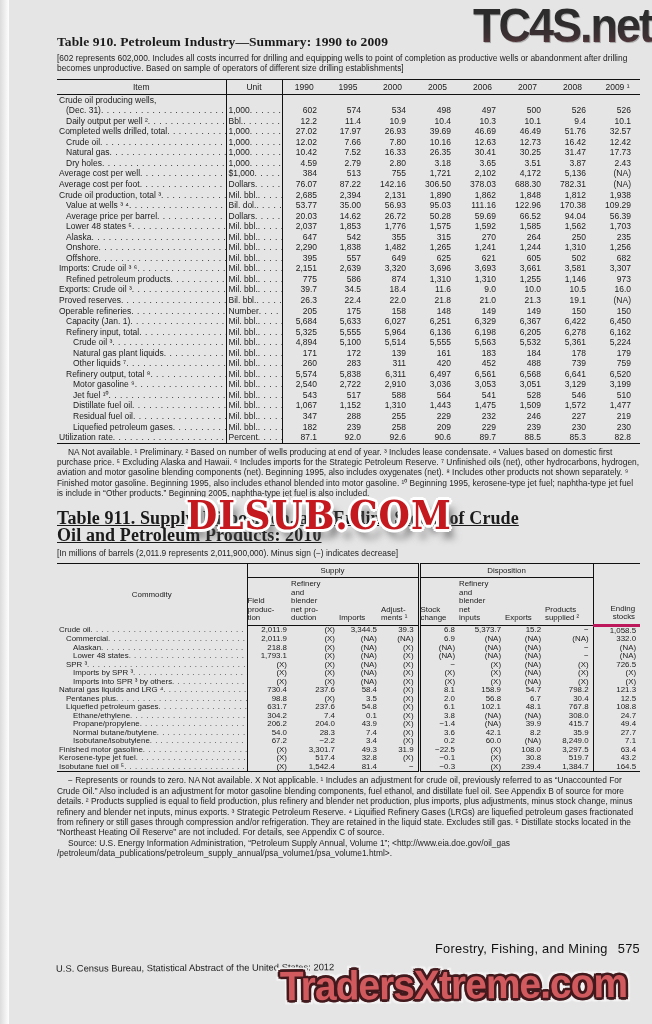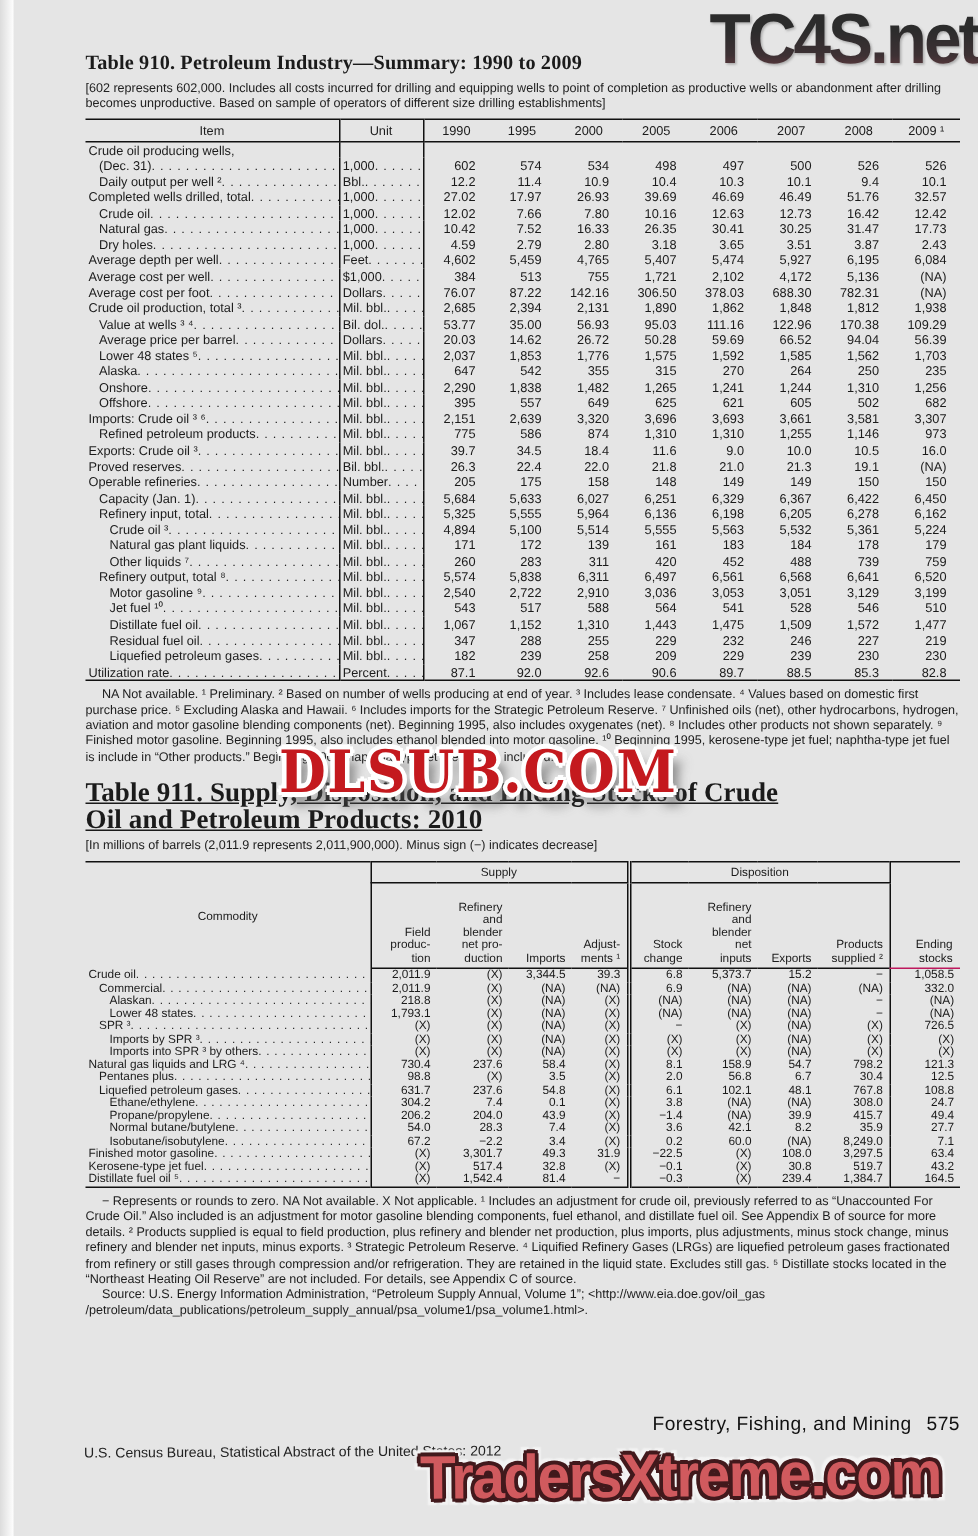--- a/index.html
+++ b/index.html
@@ -35,24 +35,24 @@
 
   
   .fn{font-size:8.4px;line-height:10.4px;margin:3px 0 0 0;text-align:left;color:#1d1d1d;text-indent:11px;}
   .src{font-size:8.4px;line-height:10.4px;margin:0;text-indent:11px;color:#1d1d1d;}
 
   
   #t911{margin-top:5px;border-top:1.1px solid #111;border-bottom:1.1px solid #111;font-size:7.9px;}
   #t911 thead th{font-size:7.9px;}
   #t911 th.commodity{border-right:1px solid #111;text-align:center;vertical-align:middle;}
   #t911 th.group{border-bottom:1px solid #111;text-align:center;height:13px;vertical-align:middle;}
-  #t911 th.colhd{vertical-align:bottom;text-align:right;white-space:pre-line;line-height:8.6px;
-        padding:12px 4px 2px 0;border-bottom:1px solid #111;}
+  #t911 th.colhd{vertical-align:bottom;text-align:left;white-space:pre-line;line-height:8.6px;
+        padding:2px 4px 2px 0;border-bottom:1px solid #111;}
   #t911 th.ending{vertical-align:bottom;text-align:right;white-space:pre-line;line-height:8.6px;
-        padding:0 5px 2px 0;border-left:1px solid #111;border-bottom:1px solid #be185d;}
+        padding:0 5px 2px 0;border-left:1px solid #111;border-bottom:3px solid #be185d;}
   #t911 .dleft{border-left:3px double #111;}
   #t911 .eleft{border-left:1px solid #111;}
   #t911 tbody td{line-height:8.5px;height:8.5px;white-space:nowrap;}
   #t911 tbody td.stub{border-right:1px solid #111;}
   #t911 tbody td.num{text-align:right;padding-right:4px;}
 
   
   .footer-right{position:absolute;top:941px;right:12px;font-size:12.8px;letter-spacing:.3px;color:#111;z-index:3;}
   .footer-right .pg{margin-left:10px;}
   .footer-left{position:absolute;top:962px;left:56px;font-size:9.4px;color:#222;z-index:3;transform:rotate(-.3deg);}
@@ -262,42 +262,20 @@
             <td class="num">2.80</td>
             <td class="num">3.18</td>
             <td class="num">3.65</td>
             <td class="num">3.51</td>
             <td class="num">3.87</td>
             <td class="num">2.43</td>
           </tr>
           <tr>
             <td class="stub ind0">
               <div class="stubflex">
-                <span class="lbl">Average depth per well</span>
-                <span class="dotfill"></span>
-              </div>
-            </td>
-            <td class="unit ind0">
-              <div class="stubflex">
-                <span class="lbl">Feet</span>
-                <span class="dotfill"></span>
-              </div>
-            </td>
-            <td class="num">4,602</td>
-            <td class="num">5,459</td>
-            <td class="num">4,765</td>
-            <td class="num">5,407</td>
-            <td class="num">5,474</td>
-            <td class="num">5,927</td>
-            <td class="num">6,195</td>
-            <td class="num">6,084</td>
-          </tr>
-          <tr>
-            <td class="stub ind0">
-              <div class="stubflex">
                 <span class="lbl">Average cost per well</span>
                 <span class="dotfill"></span>
               </div>
             </td>
             <td class="unit ind0">
               <div class="stubflex">
                 <span class="lbl">$1,000</span>
                 <span class="dotfill"></span>
               </div>
             </td>
@@ -1182,21 +1160,21 @@
             <td class="num">(X)</td>
             <td class="num dleft">−0.1</td>
             <td class="num">(X)</td>
             <td class="num">30.8</td>
             <td class="num">519.7</td>
             <td class="num eleft">43.2</td>
           </tr>
           <tr>
             <td class="stub ind0">
               <div class="stubflex">
-                <span class="lbl">Distillate fuel oil ⁵</span>
+                <span class="lbl">Isobutane fuel oil ⁵</span>
                 <span class="dotfill"></span>
               </div>
             </td>
             <td class="num">(X)</td>
             <td class="num">1,542.4</td>
             <td class="num">81.4</td>
             <td class="num">−</td>
             <td class="num dleft">−0.3</td>
             <td class="num">(X)</td>
             <td class="num">239.4</td>

